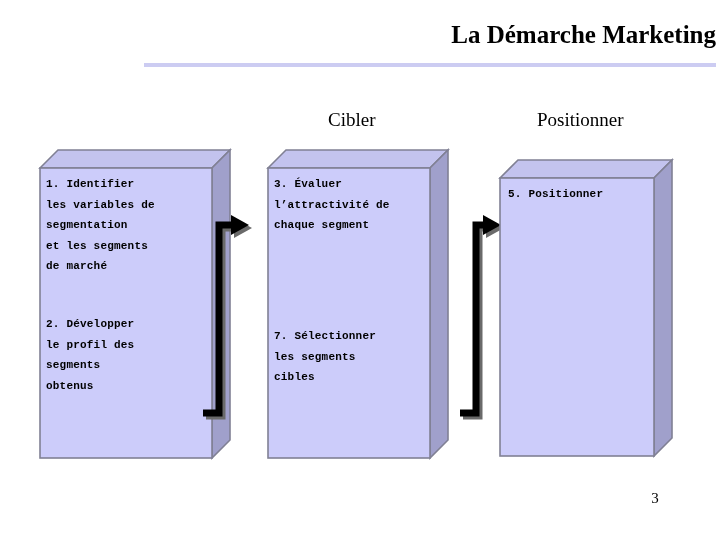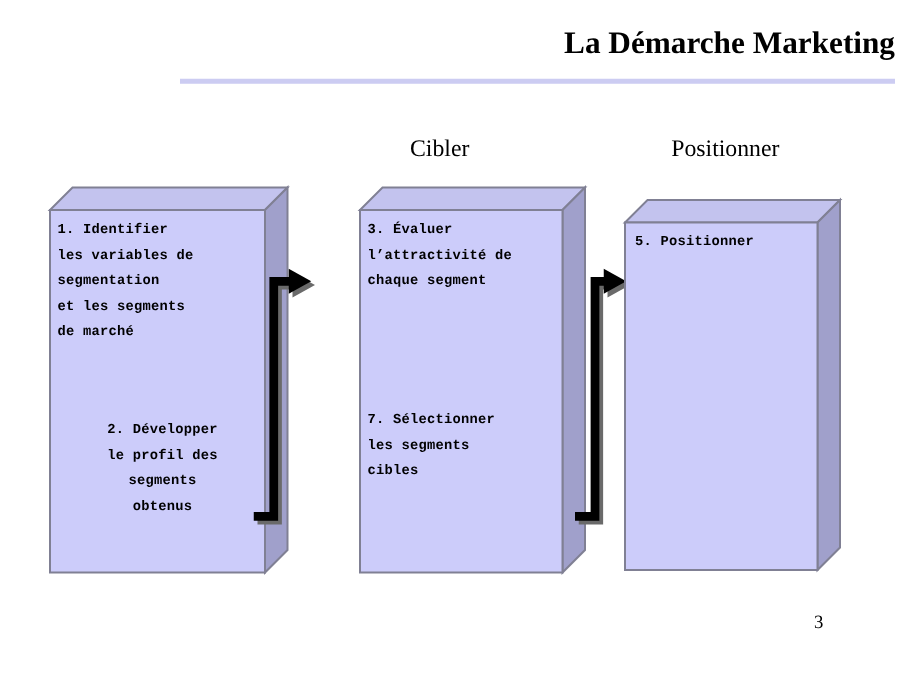--- a/index.html
+++ b/index.html
@@ -105,38 +105,38 @@
     <svg width="190" height="310" style="position:absolute;left:0;top:0;overflow:visible;">
       <polygon points="0,18 18,0 190,0 172,18" fill="#C3C3EE" stroke="#808094" stroke-width="1.6"></polygon>
       <polygon points="172,18 190,0 190,290 172,308" fill="#A0A0CB" stroke="#808094" stroke-width="1.6"></polygon>
       <rect x="0" y="18" width="172" height="290" fill="#CCCCFA" stroke="#808094" stroke-width="1.6"></rect>
     </svg>
     <div class="box-text" style="left:6px; top:24px; width:168px;">1. Identifier
 les variables de
 segmentation
 et les segments
 de marché</div>
-    <div class="box-text" style="left:6px; top:184px; width:168px;text-align:center;">2. Développer
+    <div class="box-text" style="left:6px; top:164px; width:168px;">2. Développer
 le profil des
 segments
 obtenus</div>
   </div>
 
   <div style="position:absolute;left:0;top:0;">
     <svg width="720" height="540" style="position:absolute;left:0;top:0;">
 
       <path d="M 206,416 L 222,416 L 222,228 L 236,228" stroke="#6a6a6a" stroke-width="7" fill="none"></path>
       <polygon points="234,218 252,228 234,238" fill="#6a6a6a"></polygon>
 
       <path d="M 203,413 L 219,413 L 219,225 L 233,225" stroke="#000000" stroke-width="7" fill="none"></path>
       <polygon points="231,215 249,225 231,235" fill="#000000"></polygon>
     </svg>
   </div>
 
-  <div class="prism" style="left:268px; top:150px; width:180px; height:310px;margin-left:20px;">
+  <div class="prism" style="left:268px; top:150px; width:180px; height:310px;">
     <svg width="180" height="310" style="position:absolute;left:0;top:0;overflow:visible;">
       <polygon points="0,18 18,0 180,0 162,18" fill="#C3C3EE" stroke="#808094" stroke-width="1.6"></polygon>
       <polygon points="162,18 180,0 180,290 162,308" fill="#A0A0CB" stroke="#808094" stroke-width="1.6"></polygon>
       <rect x="0" y="18" width="162" height="290" fill="#CCCCFA" stroke="#808094" stroke-width="1.6"></rect>
     </svg>
     <div class="box-text" style="left:6px; top:24px; width:160px;">3.  Évaluer
 l’attractivité de
 chaque segment</div>
     <div class="box-text" style="left:6px; top:176px; width:160px;">7.  Sélectionner
  les segments

